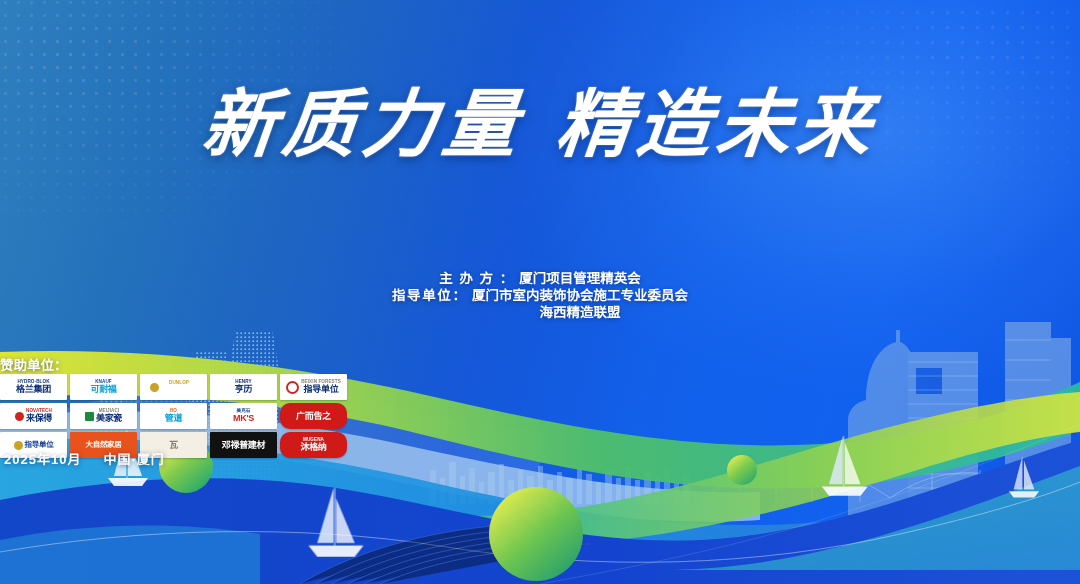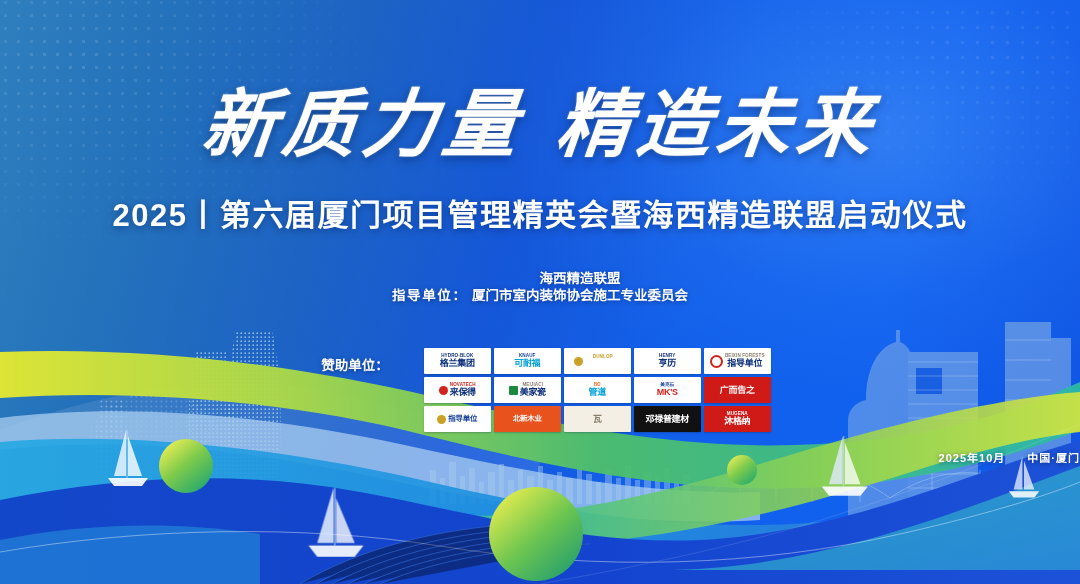--- a/index.html
+++ b/index.html
@@ -49,47 +49,47 @@
     text-shadow:0 2px 7px rgba(4,34,92,.5);
   }
   .orgblock{
     position:absolute;left:0;right:0;top:270px;text-align:center;
     color:#ffffff;font-size:13.5px;font-weight:700;line-height:17px;
     text-shadow:0 1px 4px rgba(3,30,85,.55);
   }
   .orgrow{display:flex;justify-content:center;}
   .orglabel{width:74px;text-align:justify;text-align-last:justify;flex:none;}
   .orgvals{text-align:left;padding-left:6px;}
-  .sponsor-area{position:absolute;left:12px;right:0;top:348px;display:flex;justify-content:center;}
+  .sponsor-area{position:absolute;left:0;right:0;top:348px;display:flex;justify-content:space-between;flex-direction:column;}
   .sponsor-label{
     color:#fff;font-size:13.5px;font-weight:700;white-space:nowrap;
     padding-top:6px;margin-right:7px;text-shadow:0 1px 4px rgba(3,30,85,.55);
   }
-  .logo-grid{display:grid;grid-template-columns:repeat(5,67px);gap:3px 3px;padding-left:28px;}
+  .logo-grid{display:grid;grid-template-columns:repeat(5,67px);gap:3px 3px;}
   .logo-cell{
     height:26px;background:#ffffff;border-radius:1px;
     display:flex;align-items:center;justify-content:center;overflow:hidden;
     box-shadow:0 1px 2px rgba(0,20,60,.25);
   }
   .logo-cell.dark{background:#111111;}
-  .logo-cell.red{background:#cf1a17;}
+  .logo-cell.red{background:#cf1a17;border-radius:10px;}
   .logo-cell.cream{background:#f4efe4;}
   .logo-cell.orangebg{background:#e8521d;}
   .lg{display:flex;align-items:center;justify-content:center;gap:2px;width:100%;height:100%;padding:0 2px;box-sizing:border-box;}
   .lg .cn{font-size:9px;font-weight:800;letter-spacing:-.3px;line-height:1;}
   .lg .cn.sm{font-size:7.5px;}
   .lg .en{font-size:4.6px;font-weight:700;letter-spacing:.1px;line-height:1.05;}
   .lg .stack{display:flex;flex-direction:column;align-items:center;justify-content:center;line-height:1;}
   .c-blue{color:#14409a;} .c-dblue{color:#0d2f7a;} .c-red{color:#d2241d;}
   .c-orange{color:#ef6a1e;} .c-white{color:#ffffff;}
   .c-gold{color:#c9a227;margin-top:44px;} .c-cyan{color:#0aa3d8;} .c-gray{color:#8a7f6d;}
   .swoosh{width:9px;height:9px;border-radius:50%;flex:none;}
   .footline{
-    position:absolute;left:4px;right:0;top:449px;text-align:right;
-    color:#ffffff;font-size:11px;font-weight:700;letter-spacing:1px;
+    position:absolute;left:4px;right:0;top:449px;text-align:left;
+    color:#ffffff;font-size:13px;font-weight:700;letter-spacing:1px;
     text-shadow:0 1px 5px rgba(3,30,85,.6);
   }
   .footline .sep{display:inline-block;width:22px;}
 </style>
 </head>
 <body>
 
 <div class="stage">
 
   <div class="dots"></div>
@@ -293,31 +293,34 @@
       </g>
     </g>
   </svg>
 
   <div class="content">
 
     <div class="title">
       <span>新质力量</span><span class="gap"></span><span>精造未来</span>
     </div>
 
-    <div class="subtitle">2025丨第六届厦门项目管理精英会暨海西精造联盟启动仪式</div>
 
     <div class="orgblock">
       <div class="orgrow">
-        <span class="orglabel">&nbsp;</span>
-        <span class="orgvals">海西精造联盟</span>
+        <span class="orglabel">主办方：</span>
+        <span class="orgvals">厦门项目管理精英会</span>
       </div>
       <div class="orgrow">
         <span class="orglabel">指导单位：</span>
         <span class="orgvals">厦门市室内装饰协会施工专业委员会</span>
       </div>
+      <div class="orgrow">
+        <span class="orglabel">&nbsp;</span>
+        <span class="orgvals">海西精造联盟</span>
+      </div>
     </div>
 
     <div class="sponsor-area">
       <div class="sponsor-label">赞助单位：</div>
       <div class="logo-grid" id="logo-grid">
           <div class="logo-cell">
             <div class="lg">
               <span class="stack">
                 <span class="en c-dblue">HYDRO-BLOK</span>
                 <span class="cn c-dblue">格兰集团</span>
@@ -403,21 +406,21 @@
             <div class="lg">
               <span class="swoosh" style="background: rgb(201, 162, 39);"></span>
               <span class="stack">
                 <span class="cn sm c-blue">指导单位</span>
               </span>
             </div>
           </div>
           <div class="logo-cell orangebg">
             <div class="lg">
               <span class="stack">
-                <span class="cn sm c-white">北新木业</span>
+                <span class="cn sm c-white">大自然家居</span>
               </span>
             </div>
           </div>
           <div class="logo-cell cream">
             <div class="lg">
               <span class="stack">
                 <span class="cn c-gray">瓦</span>
               </span>
             </div>
           </div>

